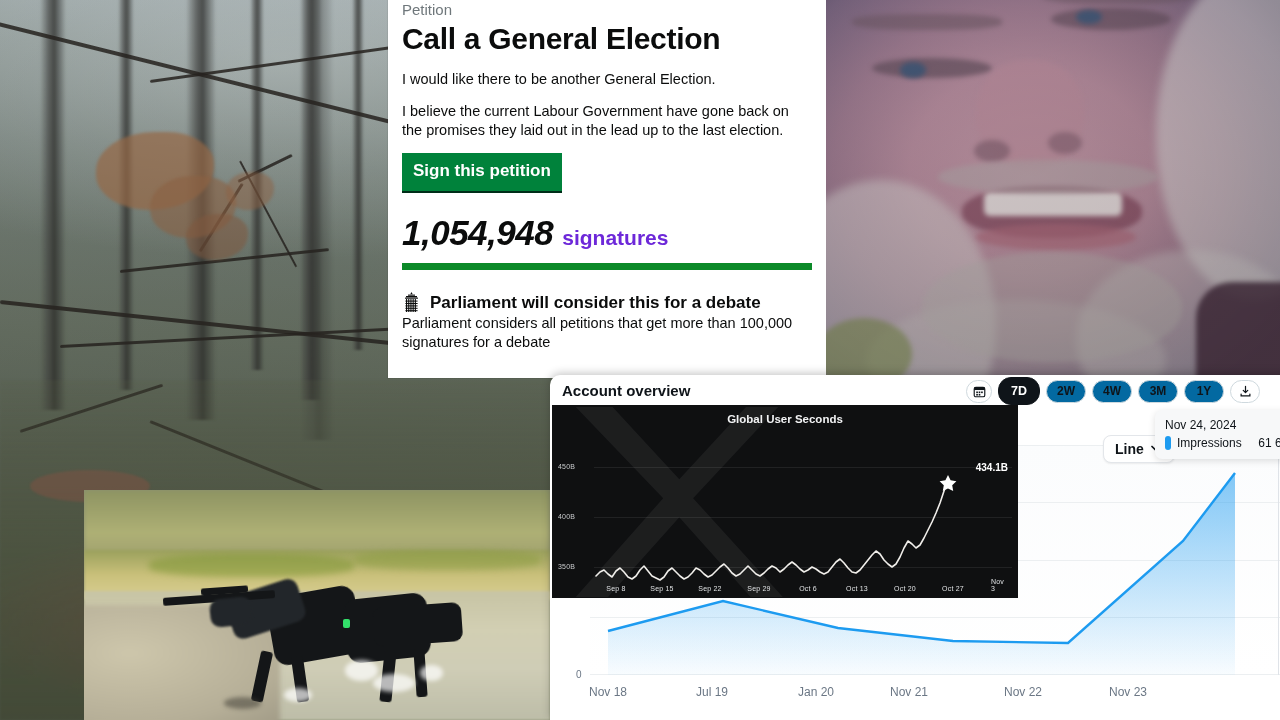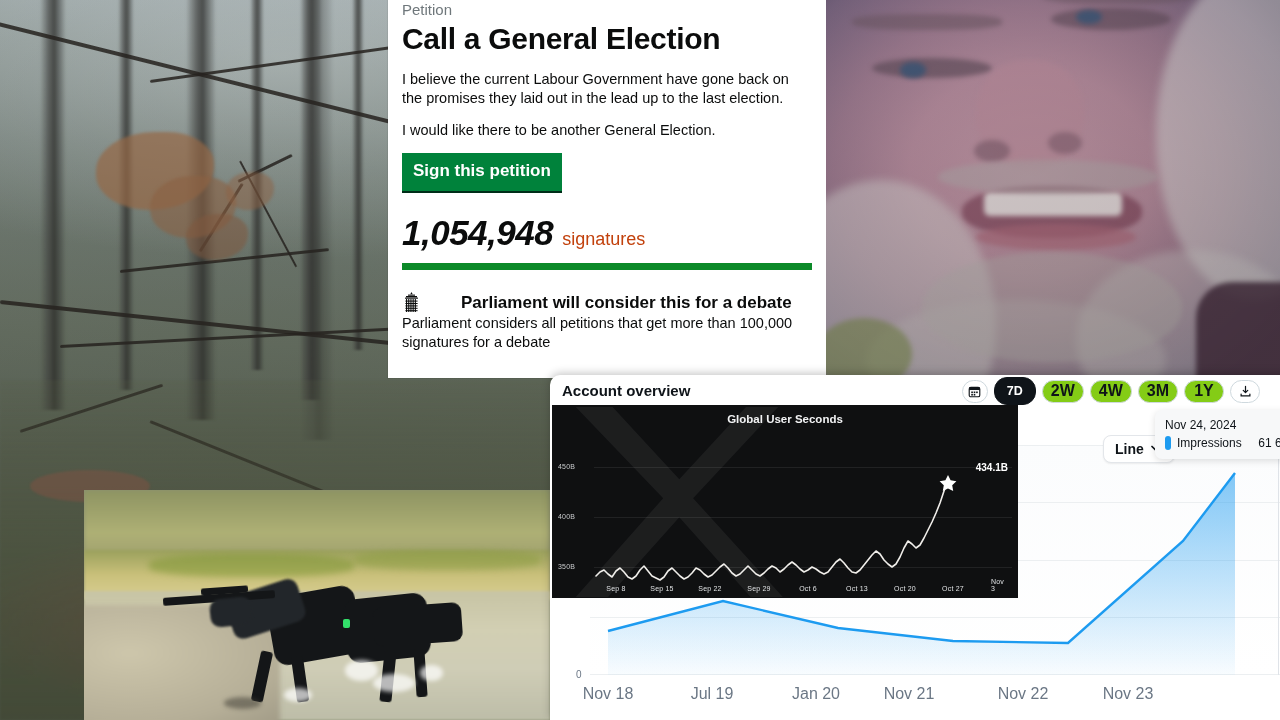--- a/index.html
+++ b/index.html
@@ -50,29 +50,29 @@
   .pet-title { font-size: 30px; font-weight: bold; color: #0b0c0c; letter-spacing: -.3px; margin: 2px 0 14px; line-height: 34px; }
   .pet-para { font-size: 14.5px; color: #0b0c0c; line-height: 19px; margin-bottom: 13px; }
   .pet-btn {
     display: inline-block; background: #00823b; color: #ffffff;
     font-size: 17px; font-weight: bold; padding: 8px 11px 10px;
     border: none; box-shadow: 0 2px 0 #002d18; cursor: pointer;
     font-family: "Liberation Sans", sans-serif; margin-bottom: 22px;
   }
   .sig-row { display: flex; align-items: baseline; gap: 9px; }
   .sig-count { font-size: 35px; font-weight: bold; color: #0b0c0c; letter-spacing: -.5px; font-style: italic; }
-  .sig-word { font-size: 18px; font-weight: normal; color: #c2410c; }
+  .sig-word { font-size: 21px; font-weight: bold; color: #6d28d9; }
   .sig-bar-track { position: relative; height: 7px; background: #e4e6e7; margin-top: 10px; width: 100%; }
   .sig-bar-fill { position: absolute; left: 0; top: 0; height: 7px; background: #0c8a29; width: 100%; }
   .sig-legend { display: flex; justify-content: space-between; margin-top: 9px; font-size: 14.5px; }
   .sig-map-link { color: #1d70b8; text-decoration: none; cursor: pointer; }
   .sig-goal { color: #505a5f; }
   .debate-head { display: flex; align-items: center; gap: 9px; margin-top: 22px; }
   .portcullis { width: 19px; height: 22px; flex: 0 0 auto; }
-  .debate-title { font-size: 17px; font-weight: bold; color: #0b0c0c; margin-left: 31px; }
+  .debate-title { font-size: 17px; font-weight: bold; color: #0b0c0c; }
   .debate-body { font-size: 14.5px; color: #0b0c0c; line-height: 19px; }
 
   
   .facevid {
     position: absolute; left: 826px; top: 0; width: 454px; height: 378px; overflow: hidden;
     background: #6b5f74;
   }
   .face-bg {
     position: absolute; inset: 0;
     background:
@@ -107,21 +107,21 @@
   }
   .an-title { font-size: 15px; font-weight: bold; color: #0f1419; }
   .an-controls { position: absolute; right: 36px; top: 2px; display: flex; align-items: center; gap: 6px; }
   .icon-circle {
     width: 26px; height: 23px; border: 1px solid #cfd9de; border-radius: 13px;
     display: flex; align-items: center; justify-content: center; background: #fff; cursor: pointer;
   }
   .range-pill {
     min-width: 40px; height: 23px; border: 1px solid #cfd9de; border-radius: 13px;
     display: flex; align-items: center; justify-content: center;
-    font-size: 16px; font-weight: bold; color: #0f1419; background: #84cc16; cursor: pointer;
+    font-size: 12px; font-weight: bold; color: #0f1419; background: #0369a1; cursor: pointer;
     padding: 0 8px;
   }
   .range-pill.active { background: #0f1419; color: #ffffff; border-color: #0f1419; min-width: 42px; height: 28px; font-size: 12.5px; }
 
   
   .darkchart {
     position: absolute; left: 2px; top: 30px; width: 466px; height: 193px;
     background: #0f1011; overflow: hidden;
   }
   .xmark { position: absolute; left: 10px; top: 2px; width: 230px; height: 190px; opacity: .055; }
@@ -131,21 +131,21 @@
   .dc-svg { position: absolute; left: 0; top: 0; width: 466px; height: 193px; }
   .dc-xlab { position: absolute; bottom: 6px; font-size: 7px; color: #dfe1e3; transform: translateX(-50%); letter-spacing: .2px; }
   .dc-peaklab { position: absolute; font-size: 10px; font-weight: bold; color: #ffffff; }
 
   
   .lightchart { position: absolute; left: 0; top: 30px; width: 746px; height: 315px; overflow: hidden; background: #fff; }
   .lc-plot { position: absolute; left: 40px; top: 40px; width: 690px; height: 230px; background: linear-gradient(180deg,#fbfcfd,#ffffff); }
   .lc-grid { position: absolute; left: 0; right: 0; height: 1px; background: #eceff1; }
   .lc-svg { position: absolute; left: 0; top: 0; width: 690px; height: 230px; }
   .lc-ylab { position: absolute; left: 26px; font-size: 10px; color: #6b7785; transform: translateY(-6px); }
-  .lc-xlab { position: absolute; font-size: 16px; color: #6b7785; transform: translateX(-50%); }
+  .lc-xlab { position: absolute; font-size: 12px; color: #6b7785; transform: translateX(-50%); }
   .lc-right-border { position: absolute; left: 688px; top: 0; width: 1px; height: 230px; background: #dfe3e8; }
 
   .line-select {
     position: absolute; left: 553px; top: 60px; height: 28px; padding: 0 11px;
     display: flex; align-items: center; gap: 7px;
     background: #fff; border: 1px solid #e3e6ea; border-radius: 8px;
     font-size: 14px; font-weight: bold; color: #0f1419; cursor: pointer;
     box-shadow: 0 1px 2px rgba(0,0,0,.07); z-index: 5;
   }
   .tooltip {
@@ -198,22 +198,22 @@
     <div class="leaflitter" style="left:30px;  top:470px; width:120px; height:32px; background:rgba(140,80,64,.4);"></div>
     <div class="leaflitter" style="left:170px; top:520px; width:90px;  height:26px; background:rgba(128,74,58,.35);"></div>
     <div class="leaflitter" style="left:240px; top:690px; width:80px;  height:26px; background:rgba(164,48,54,.45);"></div>
     <div class="leaflitter" style="left:560px; top:330px; width:90px;  height:24px; background:rgba(146,82,62,.3);"></div>
     <div class="leaflitter" style="left:900px; top:620px; width:140px; height:30px; background:rgba(120,70,56,.25);"></div>
   </div>
 
   <div class="petition">
     <div class="pet-kicker">Petition</div>
     <h1 class="pet-title">Call a General Election</h1>
+    <p class="pet-para">I would like there to be another General Election.</p>
     <p class="pet-para">I believe the current Labour Government have gone back on the promises they laid out in the lead up to the last election.</p>
-    <p class="pet-para">I would like there to be another General Election.</p>
     <button class="pet-btn">Sign this petition</button>
 
     <div class="sig-row">
       <span class="sig-count">1,054,948</span>
       <span class="sig-word">signatures</span>
     </div>
     <div class="sig-bar-track">
       <div class="sig-bar-fill"></div>
     </div>
 

